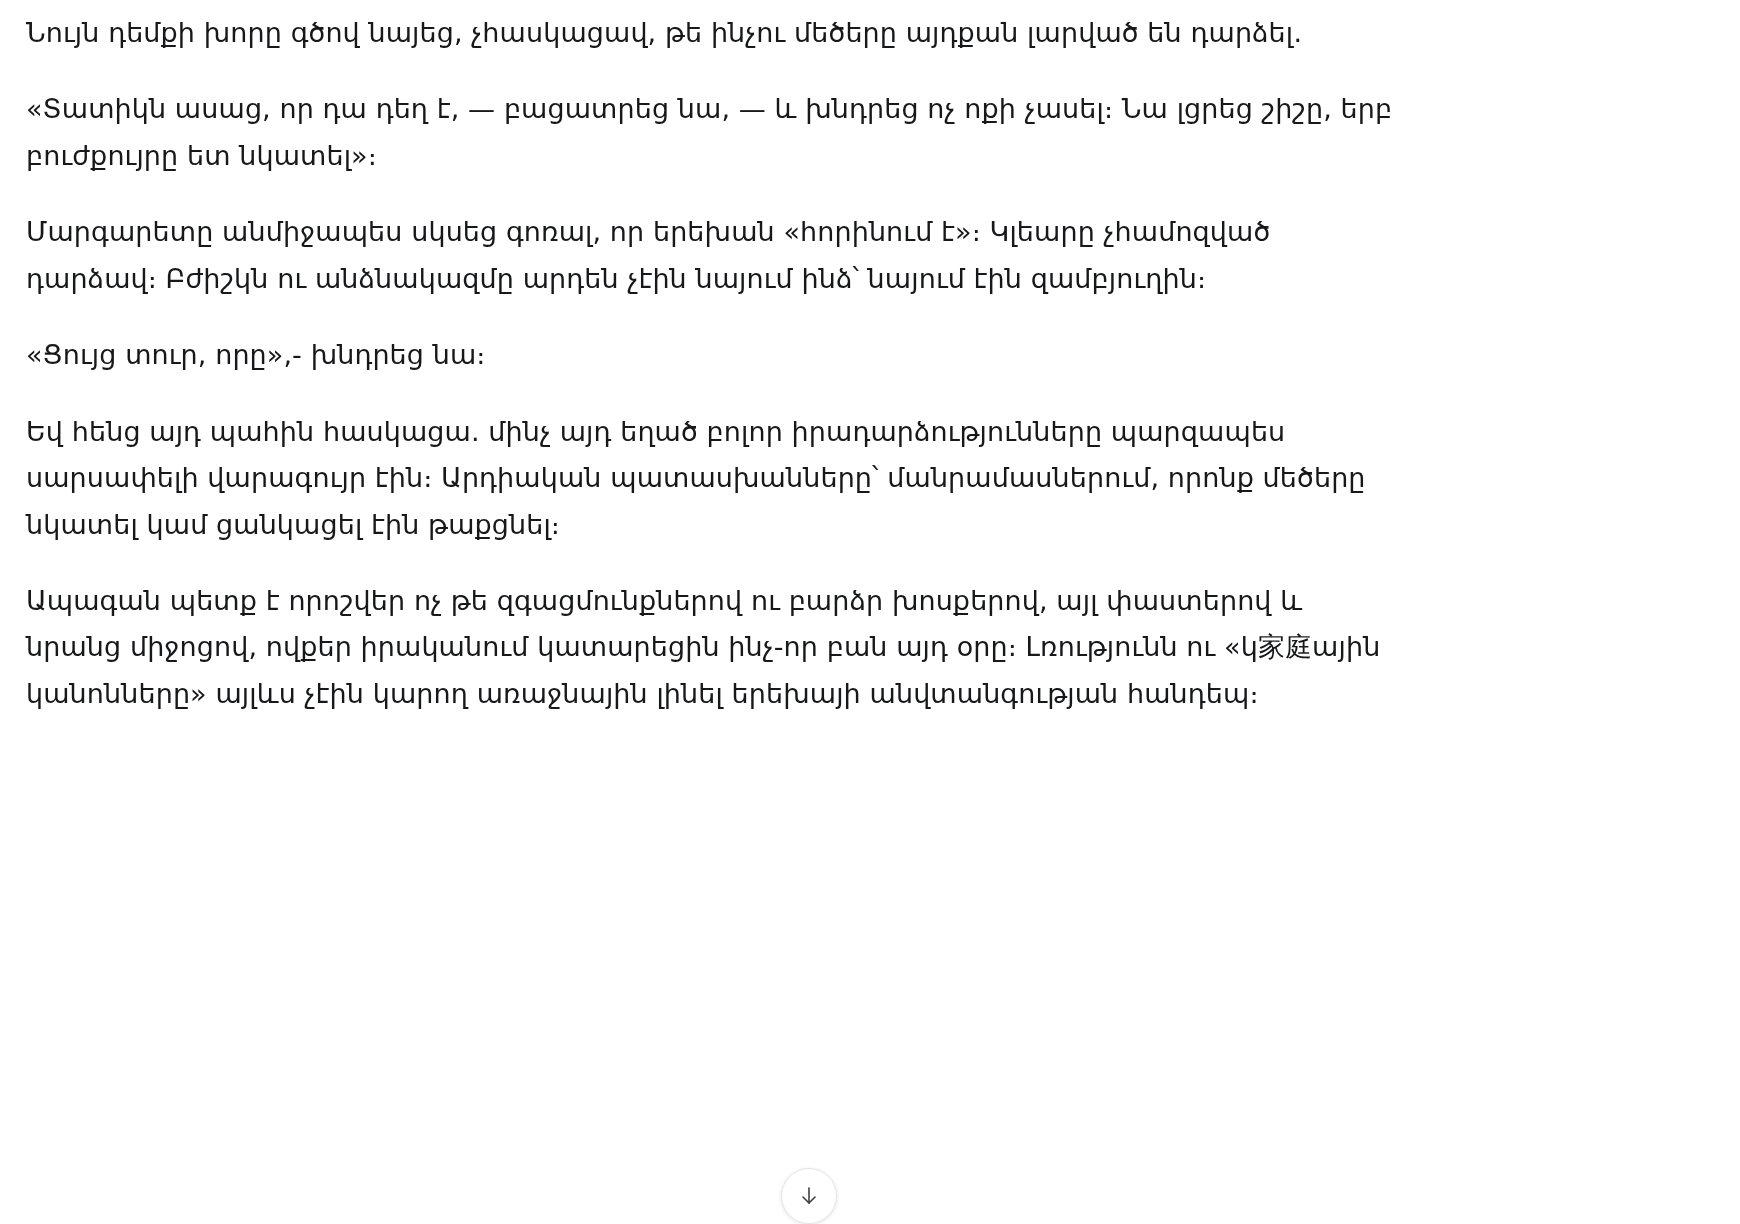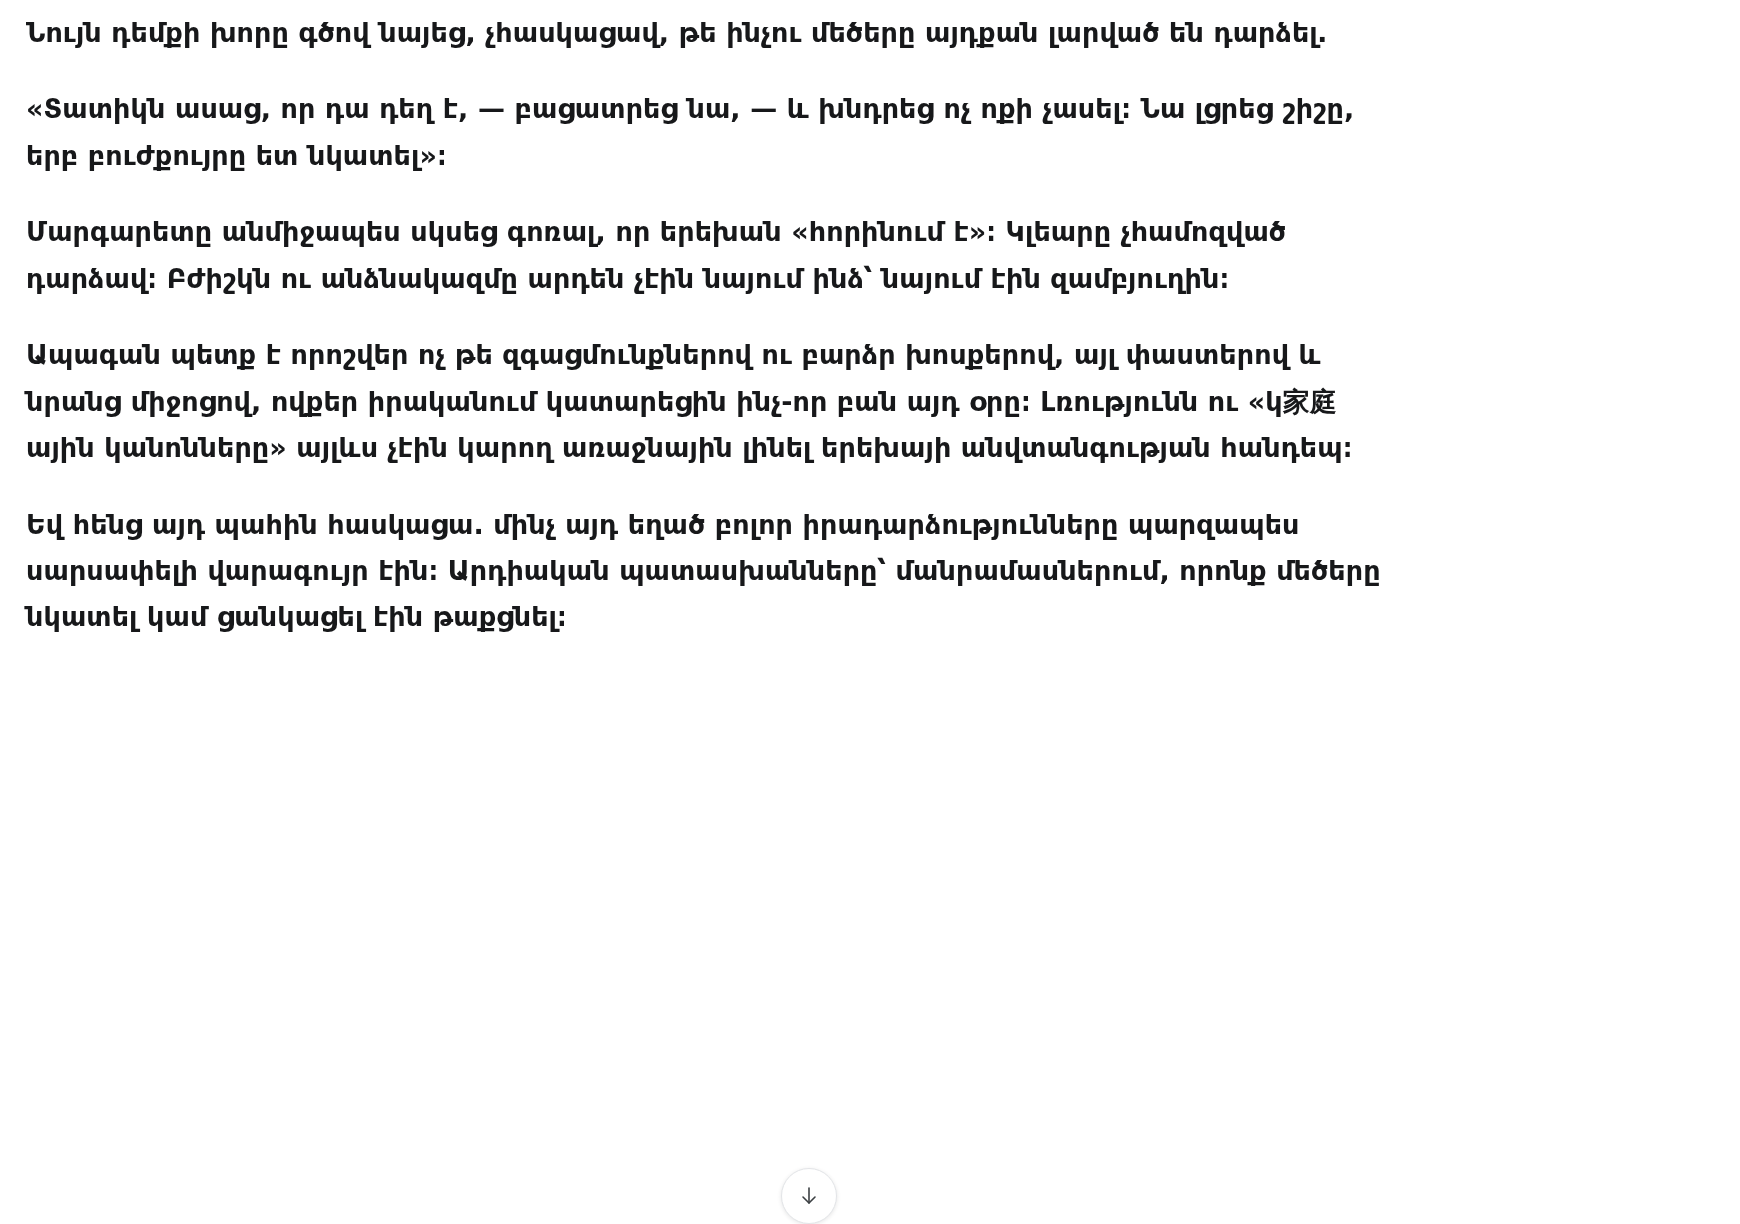--- a/index.html
+++ b/index.html
@@ -36,21 +36,21 @@
     width: 344px;
     height: 1224px;
     background: #ffffff;
   }
   p.para {
     font-size: 27px;
     line-height: 1.72;
     margin: 0 0 30px 0;
     letter-spacing: 0.1px;
     color: #17181a;
-    font-weight: 700;
+    font-weight: 400;
     max-width: 1370px;
   }
   p.para:first-child {
     margin-top: 10px;
   }
   .scroll-indicator {
     position: absolute;
     left: 781px;
     top: 1168px;
     width: 54px;
@@ -70,22 +70,23 @@
 </style>
 </head>
 <body>
 
 <div class="page">
 
   <div class="content">
     <p class="para">Նույն դեմքի խորը գծով նայեց, չհասկացավ, թե ինչու մեծերը այդքան լարված են դարձել․</p>
     <p class="para">«Տատիկն ասաց, որ դա դեղ է, — բացատրեց նա, — և խնդրեց ոչ ոքի չասել։ Նա լցրեց շիշը, երբ բուժքույրը ետ նկատել»։</p>
     <p class="para">Մարգարետը անմիջապես սկսեց գոռալ, որ երեխան «հորինում է»։ Կլեարը չհամոզված դարձավ։ Բժիշկն ու անձնակազմը արդեն չէին նայում ինձ՝ նայում էին զամբյուղին։</p>
+    <p class="para">«Ցույց տուր, որը»,- խնդրեց նա։</p>
+    <p class="para">Եվ հենց այդ պահին հասկացա. մինչ այդ եղած բոլոր իրադարձությունները պարզապես սարսափելի վարագույր էին։ Արդիական պատասխանները՝ մանրամասներում, որոնք մեծերը նկատել կամ ցանկացել էին թաքցնել։</p>
     <p class="para">Ապագան պետք է որոշվեր ոչ թե զգացմունքներով ու բարձր խոսքերով, այլ փաստերով և նրանց միջոցով, ովքեր իրականում կատարեցին ինչ-որ բան այդ օրը։ Լռությունն ու «կ家庭ային կանոնները» այլևս չէին կարող առաջնային լինել երեխայի անվտանգության հանդեպ։</p>
-    <p class="para">Եվ հենց այդ պահին հասկացա. մինչ այդ եղած բոլոր իրադարձությունները պարզապես սարսափելի վարագույր էին։ Արդիական պատասխանները՝ մանրամասներում, որոնք մեծերը նկատել կամ ցանկացել էին թաքցնել։</p>
   </div>
 
   <div class="right-gutter"></div>
 
   <div class="scroll-indicator">
     <span>
       <svg width="24" height="24" viewBox="0 0 24 24" fill="none" stroke="#3c4043" stroke-width="1.6" stroke-linecap="round" stroke-linejoin="round">
         <line x1="12" y1="4" x2="12" y2="19"></line>
         <polyline points="6,13 12,19 18,13"></polyline>
       </svg>

